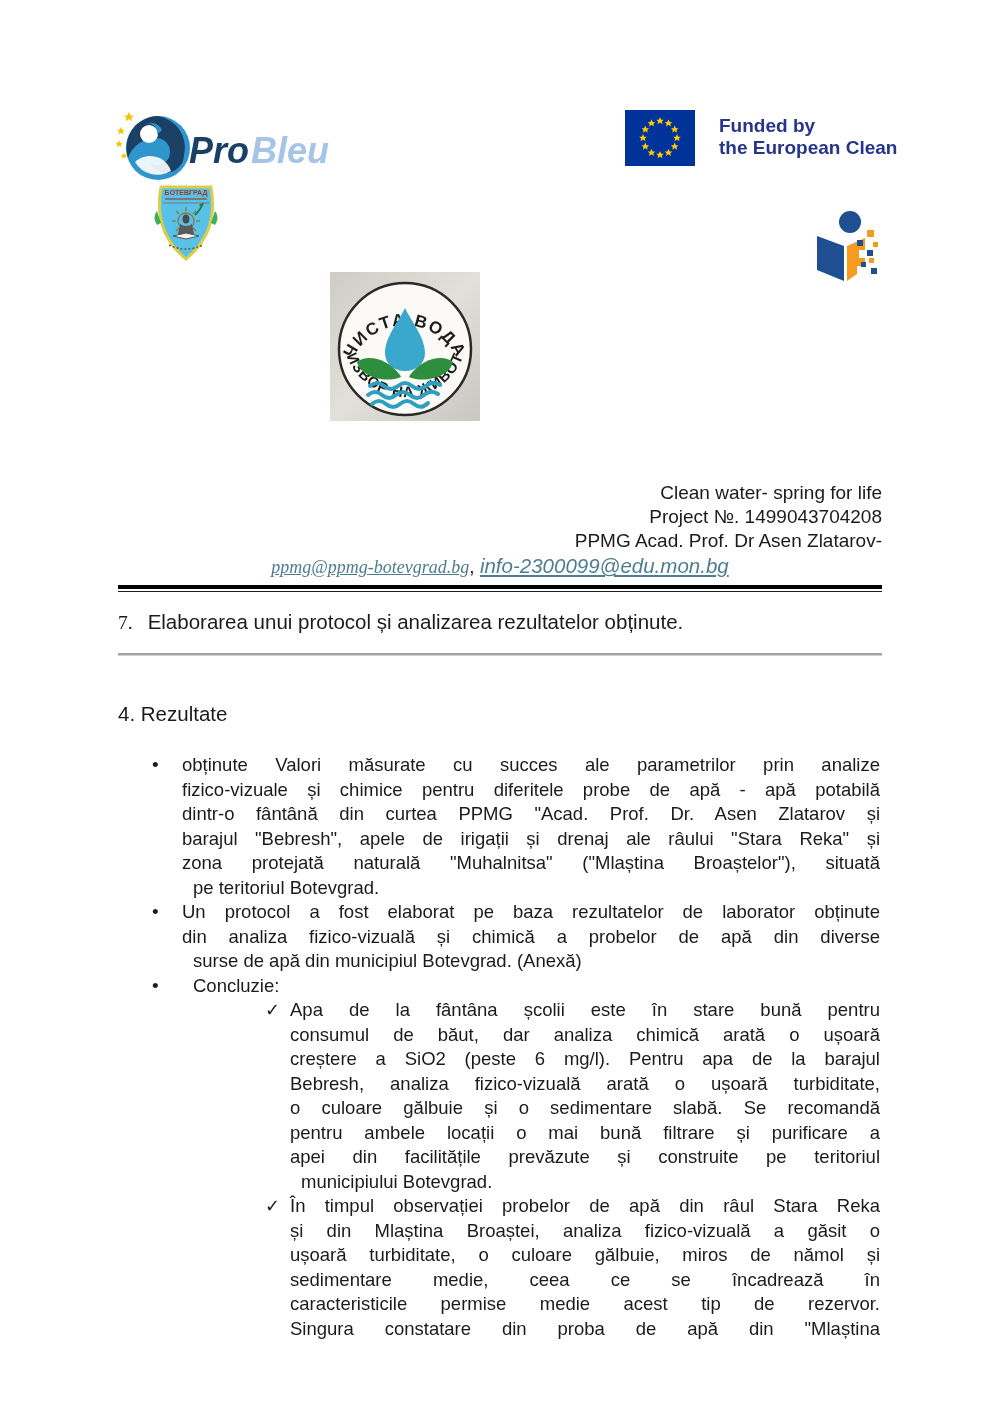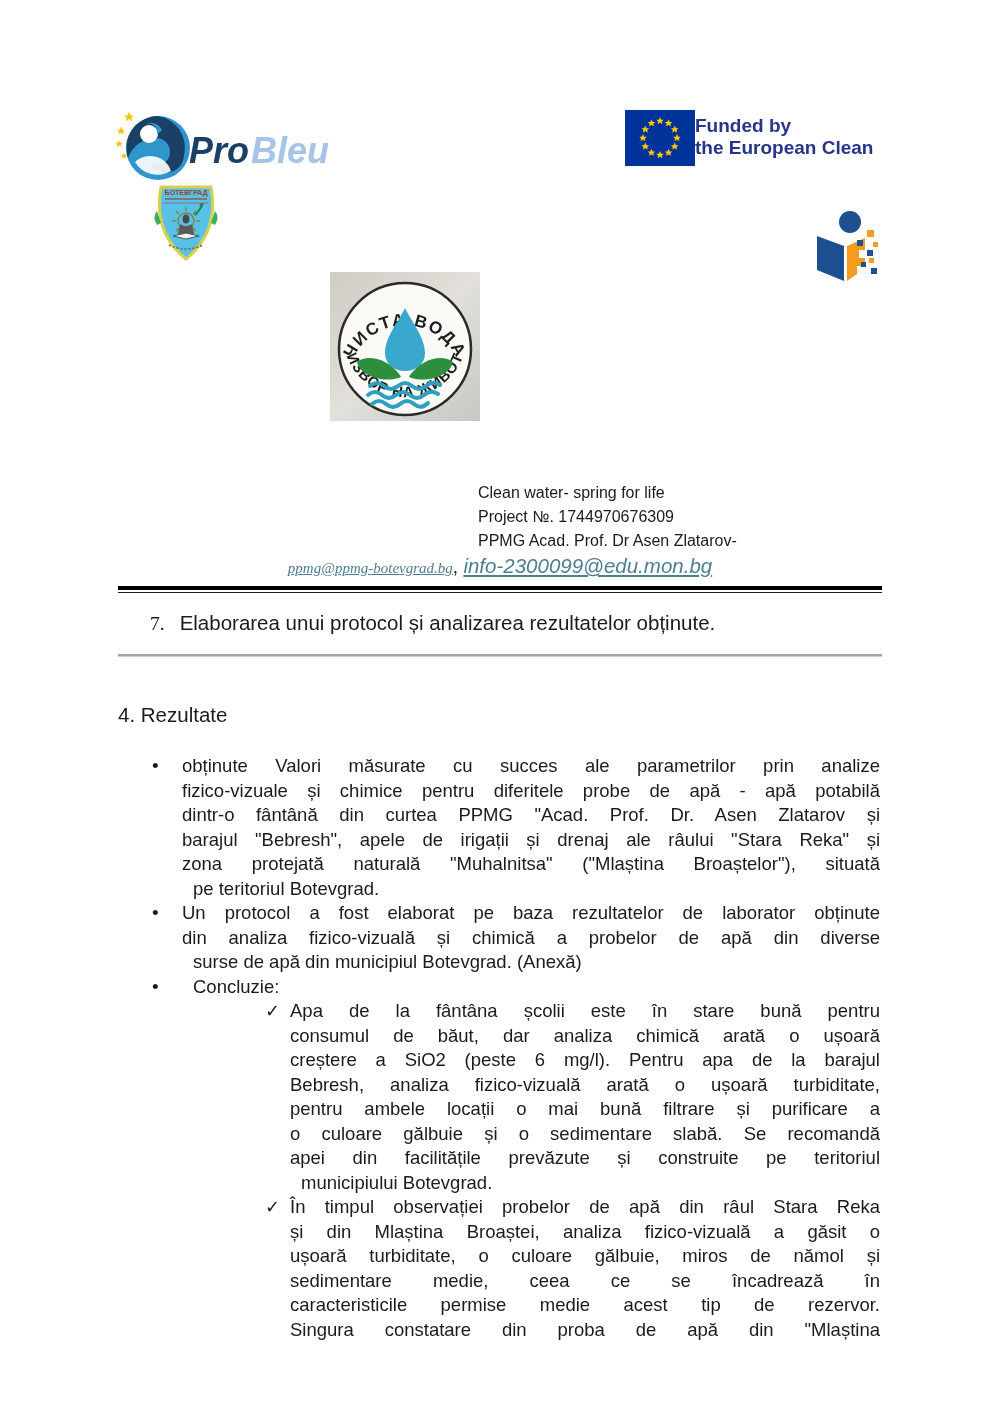--- a/index.html
+++ b/index.html
@@ -5,37 +5,37 @@
   html,body{margin:0;padding:0;}
   body{
     width:1000px;height:1415px;position:relative;background:#ffffff;
     font-family:"Liberation Sans", sans-serif;color:#1b1b1b;
     -webkit-font-smoothing:antialiased;
   }
   
   .abs{position:absolute;}
   .probleu{left:115px;top:110px;width:215px;height:75px;font-style:italic;}
   .crest{left:149px;top:181px;width:74px;height:82px;}
-  .eu-block{left:625px;top:110px;width:240px;height:62px;display:flex;gap:0;}
+  .eu-block{left:625px;top:110px;width:240px;height:62px;display:flex;gap:24px;}
   .eu-flag{width:70px;height:56px;flex:0 0 auto;}
   .eu-text{font-weight:bold;color:#27348b;font-size:19px;line-height:22px;padding-top:5px;white-space:nowrap;}
   .readicon{left:813px;top:210px;width:66px;height:74px;}
   .waterlogo{left:330px;top:272px;width:150px;height:149px;}
 
   
   .content{position:absolute;left:118px;top:481px;width:764px;}
-  .proj-line{font-size:16px;line-height:24px;text-align:left;}
+  .proj-line{font-size:19px;line-height:24px;text-align:right;}
   .proj-line.indent{margin-left:360px;}
   .email-line{font-size:19px;line-height:25px;text-align:center;}
-  .email1{font-family:"Liberation Serif", serif;font-style:italic;font-size:15px;color:#4e7d92;text-decoration:underline;text-align:center;}
+  .email1{font-family:"Liberation Serif", serif;font-style:italic;font-size:18px;color:#4e7d92;text-decoration:underline;text-align:center;}
   .email-sep{color:#222;}
   .email2{font-style:italic;font-size:20.5px;color:#4e7d92;text-decoration:underline;}
 
   .rule-thick{margin-top:5px;height:2px;border-top:4px solid #000;border-bottom:1px solid #1c1c1c;}
-  .h7{margin-top:17px;margin-left:32px;font-size:20.5px;line-height:26px;}
+  .h7{margin-top:17px;font-size:20.5px;line-height:26px;}
   .h7-num{font-family:"Liberation Serif", serif;font-size:19.5px;margin-right:15px;}
   .rule-gray{margin-top:17px;height:2px;background:#a3a3a3;border-bottom:1px solid #cfcfcf;}
   .h4{margin-top:45px;font-size:20.5px;line-height:26px;}
 
   .list{margin-top:26px;}
   .b-row{display:flex;}
   .b-dot{flex:0 0 64px;padding-left:34px;box-sizing:border-box;font-size:19px;line-height:24.5px;}
   .b-text{width:698px;}
   .c-row{display:flex;margin-left:147px;}
   .c-mark{flex:0 0 25px;font-size:18px;line-height:24.5px;font-family:"DejaVu Sans", sans-serif;}
@@ -178,21 +178,21 @@
       <path d="M40,114 q7,-6 14,0 t14,0 t14,0 t14,0 t14,-1"></path>
       <path d="M38,123 q7,-6 14,0 t14,0 t14,0 t14,0 t14,-1"></path>
       <path d="M42,132 q7,-6 14,0 t14,0 t14,0 t14,-1"></path>
     </g>
   </svg>
 </div>
 
 <div class="content">
 
   <div class="proj-line indent">Clean water- spring for life</div>
-  <div class="proj-line indent">Project №. 1744970676309</div>
+  <div class="proj-line indent">Project №. 1499043704208</div>
   <div class="proj-line indent">PPMG Acad. Prof. Dr Asen Zlatarov-</div>
   <div class="email-line">
     <span class="email1">ppmg@ppmg-botevgrad.bg</span><span class="email-sep">, </span><span class="email2">info-2300099@edu.mon.bg</span>
   </div>
 
   <div class="rule-thick"></div>
 
   <div class="h7">
     <span class="h7-num">7.</span><span>Elaborarea unui protocol și analizarea rezultatelor obținute.</span>
   </div>
@@ -231,22 +231,22 @@
       </div>
     </div>
 
     <div class="c-row">
       <div class="c-mark">✓</div>
       <div class="c-text">
         <div class="ln">Apa de la fântâna școlii este în stare bună pentru</div>
         <div class="ln">consumul de băut, dar analiza chimică arată o ușoară</div>
         <div class="ln">creștere a SiO2 (peste 6 mg/l).  Pentru apa de la barajul</div>
         <div class="ln">Bebresh, analiza fizico-vizuală arată o ușoară turbiditate,</div>
+        <div class="ln">o culoare gălbuie și o sedimentare slabă. Se recomandă</div>
         <div class="ln">pentru ambele locații o mai bună filtrare și purificare a</div>
-        <div class="ln">o culoare gălbuie și o sedimentare slabă. Se recomandă</div>
         <div class="ln">apei din facilitățile prevăzute și construite pe teritoriul</div>
         <div class="ln last">municipiului Botevgrad.</div>
       </div>
     </div>
 
     <div class="c-row">
       <div class="c-mark">✓</div>
       <div class="c-text">
         <div class="ln">În timpul observației probelor de apă din râul Stara Reka</div>
         <div class="ln">și din Mlaștina Broaștei, analiza fizico-vizuală a găsit o</div>

